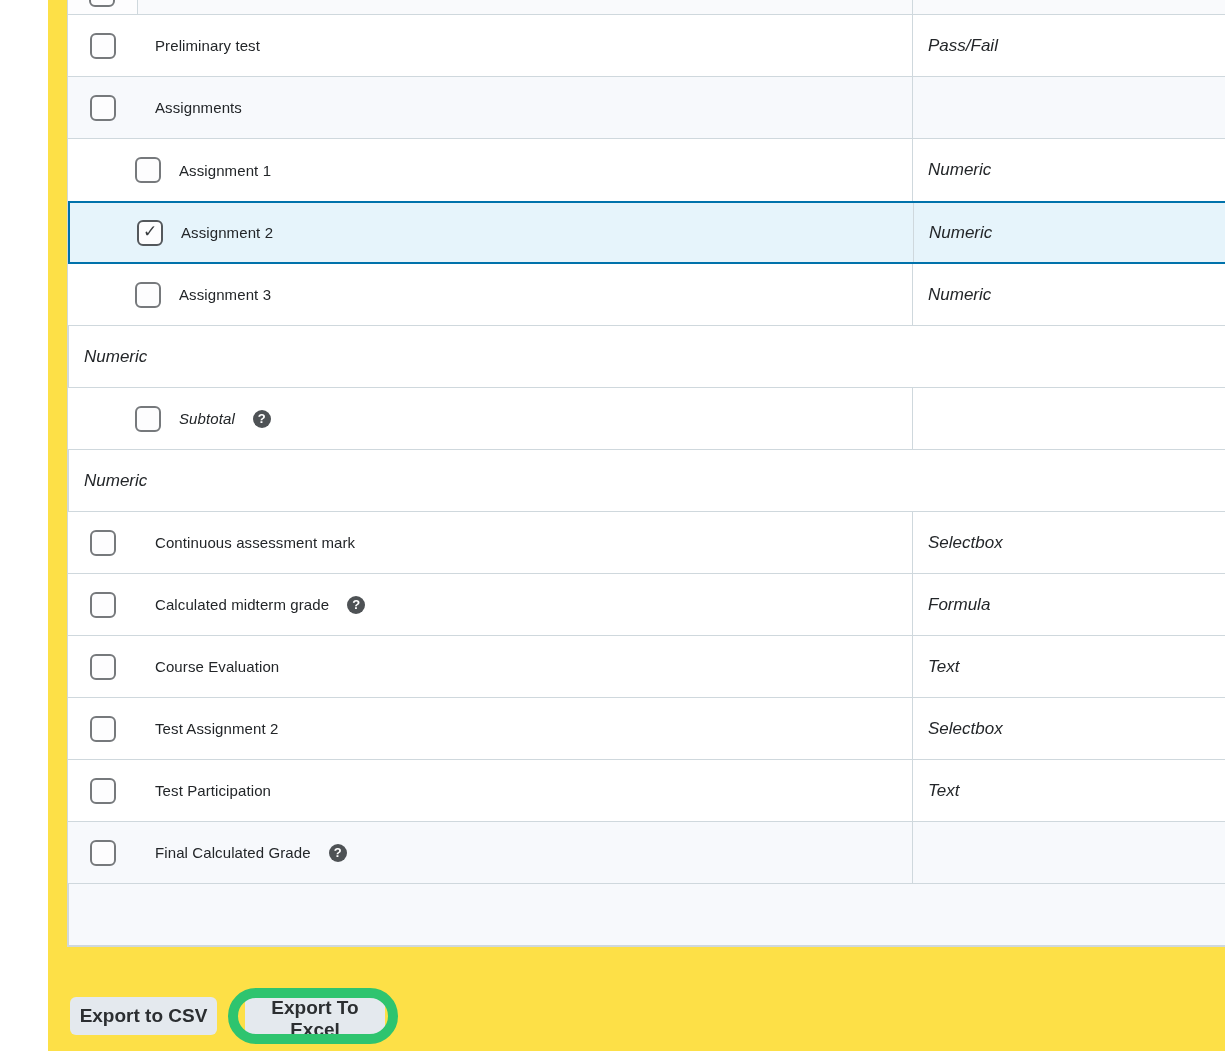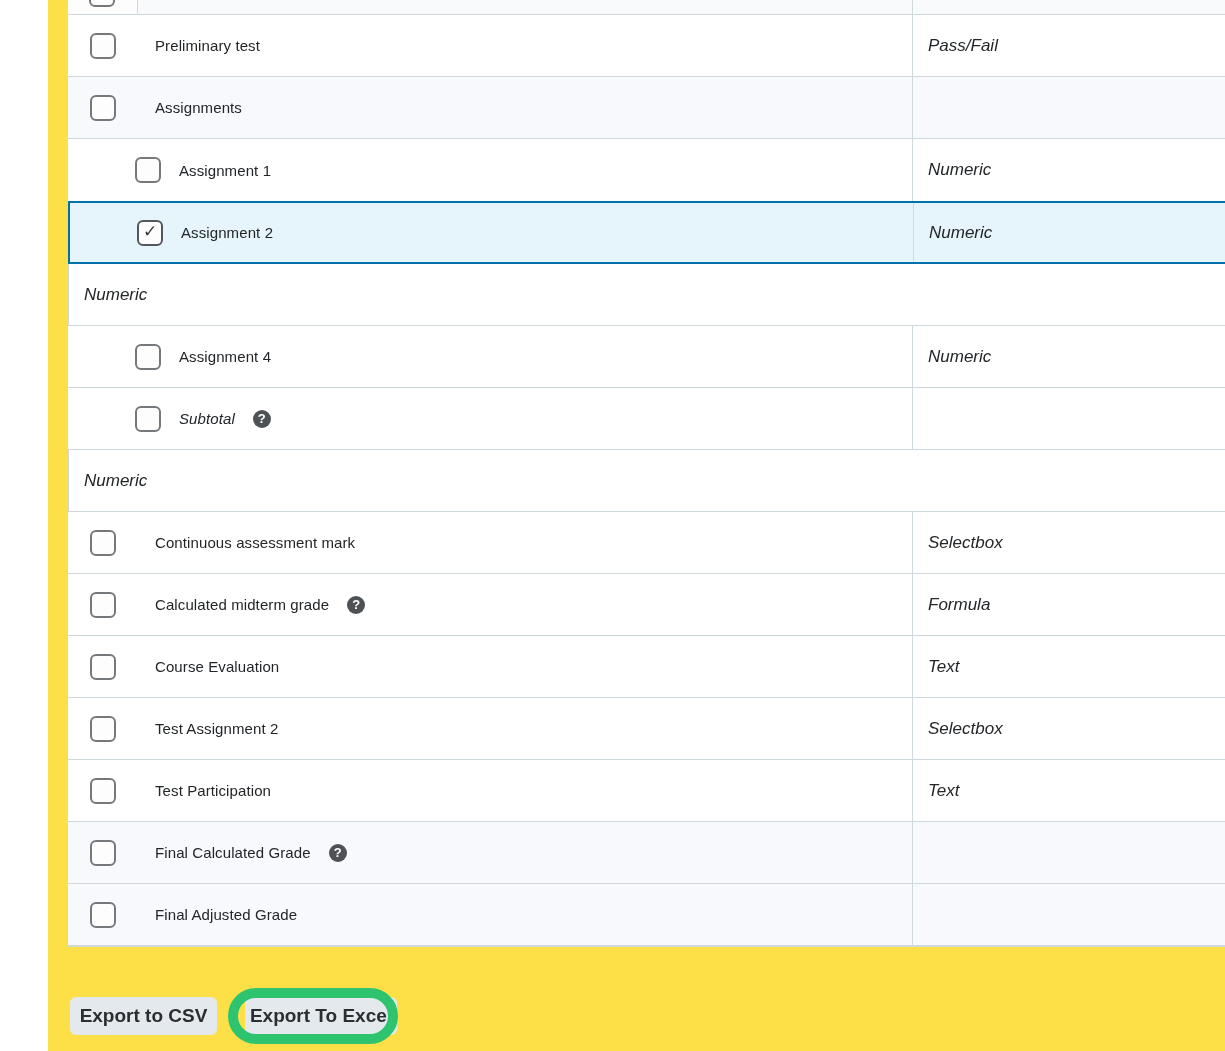--- a/index.html
+++ b/index.html
@@ -114,21 +114,21 @@
     height:38px;
     border:none;
     border-radius:6px;
     background:var(--btn-bg);
     font-family:"Liberation Sans","DejaVu Sans",sans-serif;
     font-size:19px;font-weight:bold;
     color:#2b2e31;
     cursor:pointer;
   }
   .btn-csv{left:22px;top:997px;width:147px;}
-  .btn-excel{left:197px;top:997px;width:152px;}
+  .btn-excel{left:197px;top:997px;width:140px;}
   .btn-cancel{left:360px;top:1052px;width:102px;}
   .annotation-ring{
     position:absolute;
     left:180px;top:988px;
     width:170px;height:56px;
     border:10px solid var(--accent-green);
     border-radius:28px;
     pointer-events:none;
     z-index:5;
   }
@@ -177,28 +177,28 @@
     <div class="cell name-cell">
       <span class="checkbox checked">
               <span class="check-glyph">✓</span>
             </span>
       <span class="row-label">Assignment 2</span>
 
     </div>
     <div class="cell type-cell">Numeric</div>
   </div>
         <div class="row child">
+    <div class="cell name-cell">
+      <span class="checkbox"></span>
+      <span class="row-label">Assignment 3</span>
+
+    </div>
     <div class="cell type-cell">Numeric</div>
   </div>
         <div class="row child">
-    <div class="cell name-cell">
-      <span class="checkbox"></span>
-      <span class="row-label">Assignment 4</span>
-
-    </div>
     <div class="cell type-cell">Numeric</div>
   </div>
         <div class="row child">
     <div class="cell name-cell">
       <span class="checkbox"></span>
       <span class="row-label italic">Subtotal</span>
       <span class="help-icon visible">?</span>
     </div>
     <div class="cell type-cell"></div>
   </div>
@@ -247,25 +247,20 @@
   </div>
         <div class="row shaded">
     <div class="cell name-cell">
       <span class="checkbox"></span>
       <span class="row-label">Final Calculated Grade</span>
       <span class="help-icon visible">?</span>
     </div>
     <div class="cell type-cell"></div>
   </div>
         <div class="row shaded">
-    <div class="cell name-cell">
-      <span class="checkbox"></span>
-      <span class="row-label">Final Adjusted Grade</span>
-
-    </div>
     <div class="cell type-cell"></div>
   </div>
       </div>
   </div>
 
   <button class="btn btn-csv">Export to CSV</button>
   <button class="btn btn-excel">Export To Excel</button>
   <div class="annotation-ring"></div>
   <button class="btn btn-cancel">Cancel</button>
 

